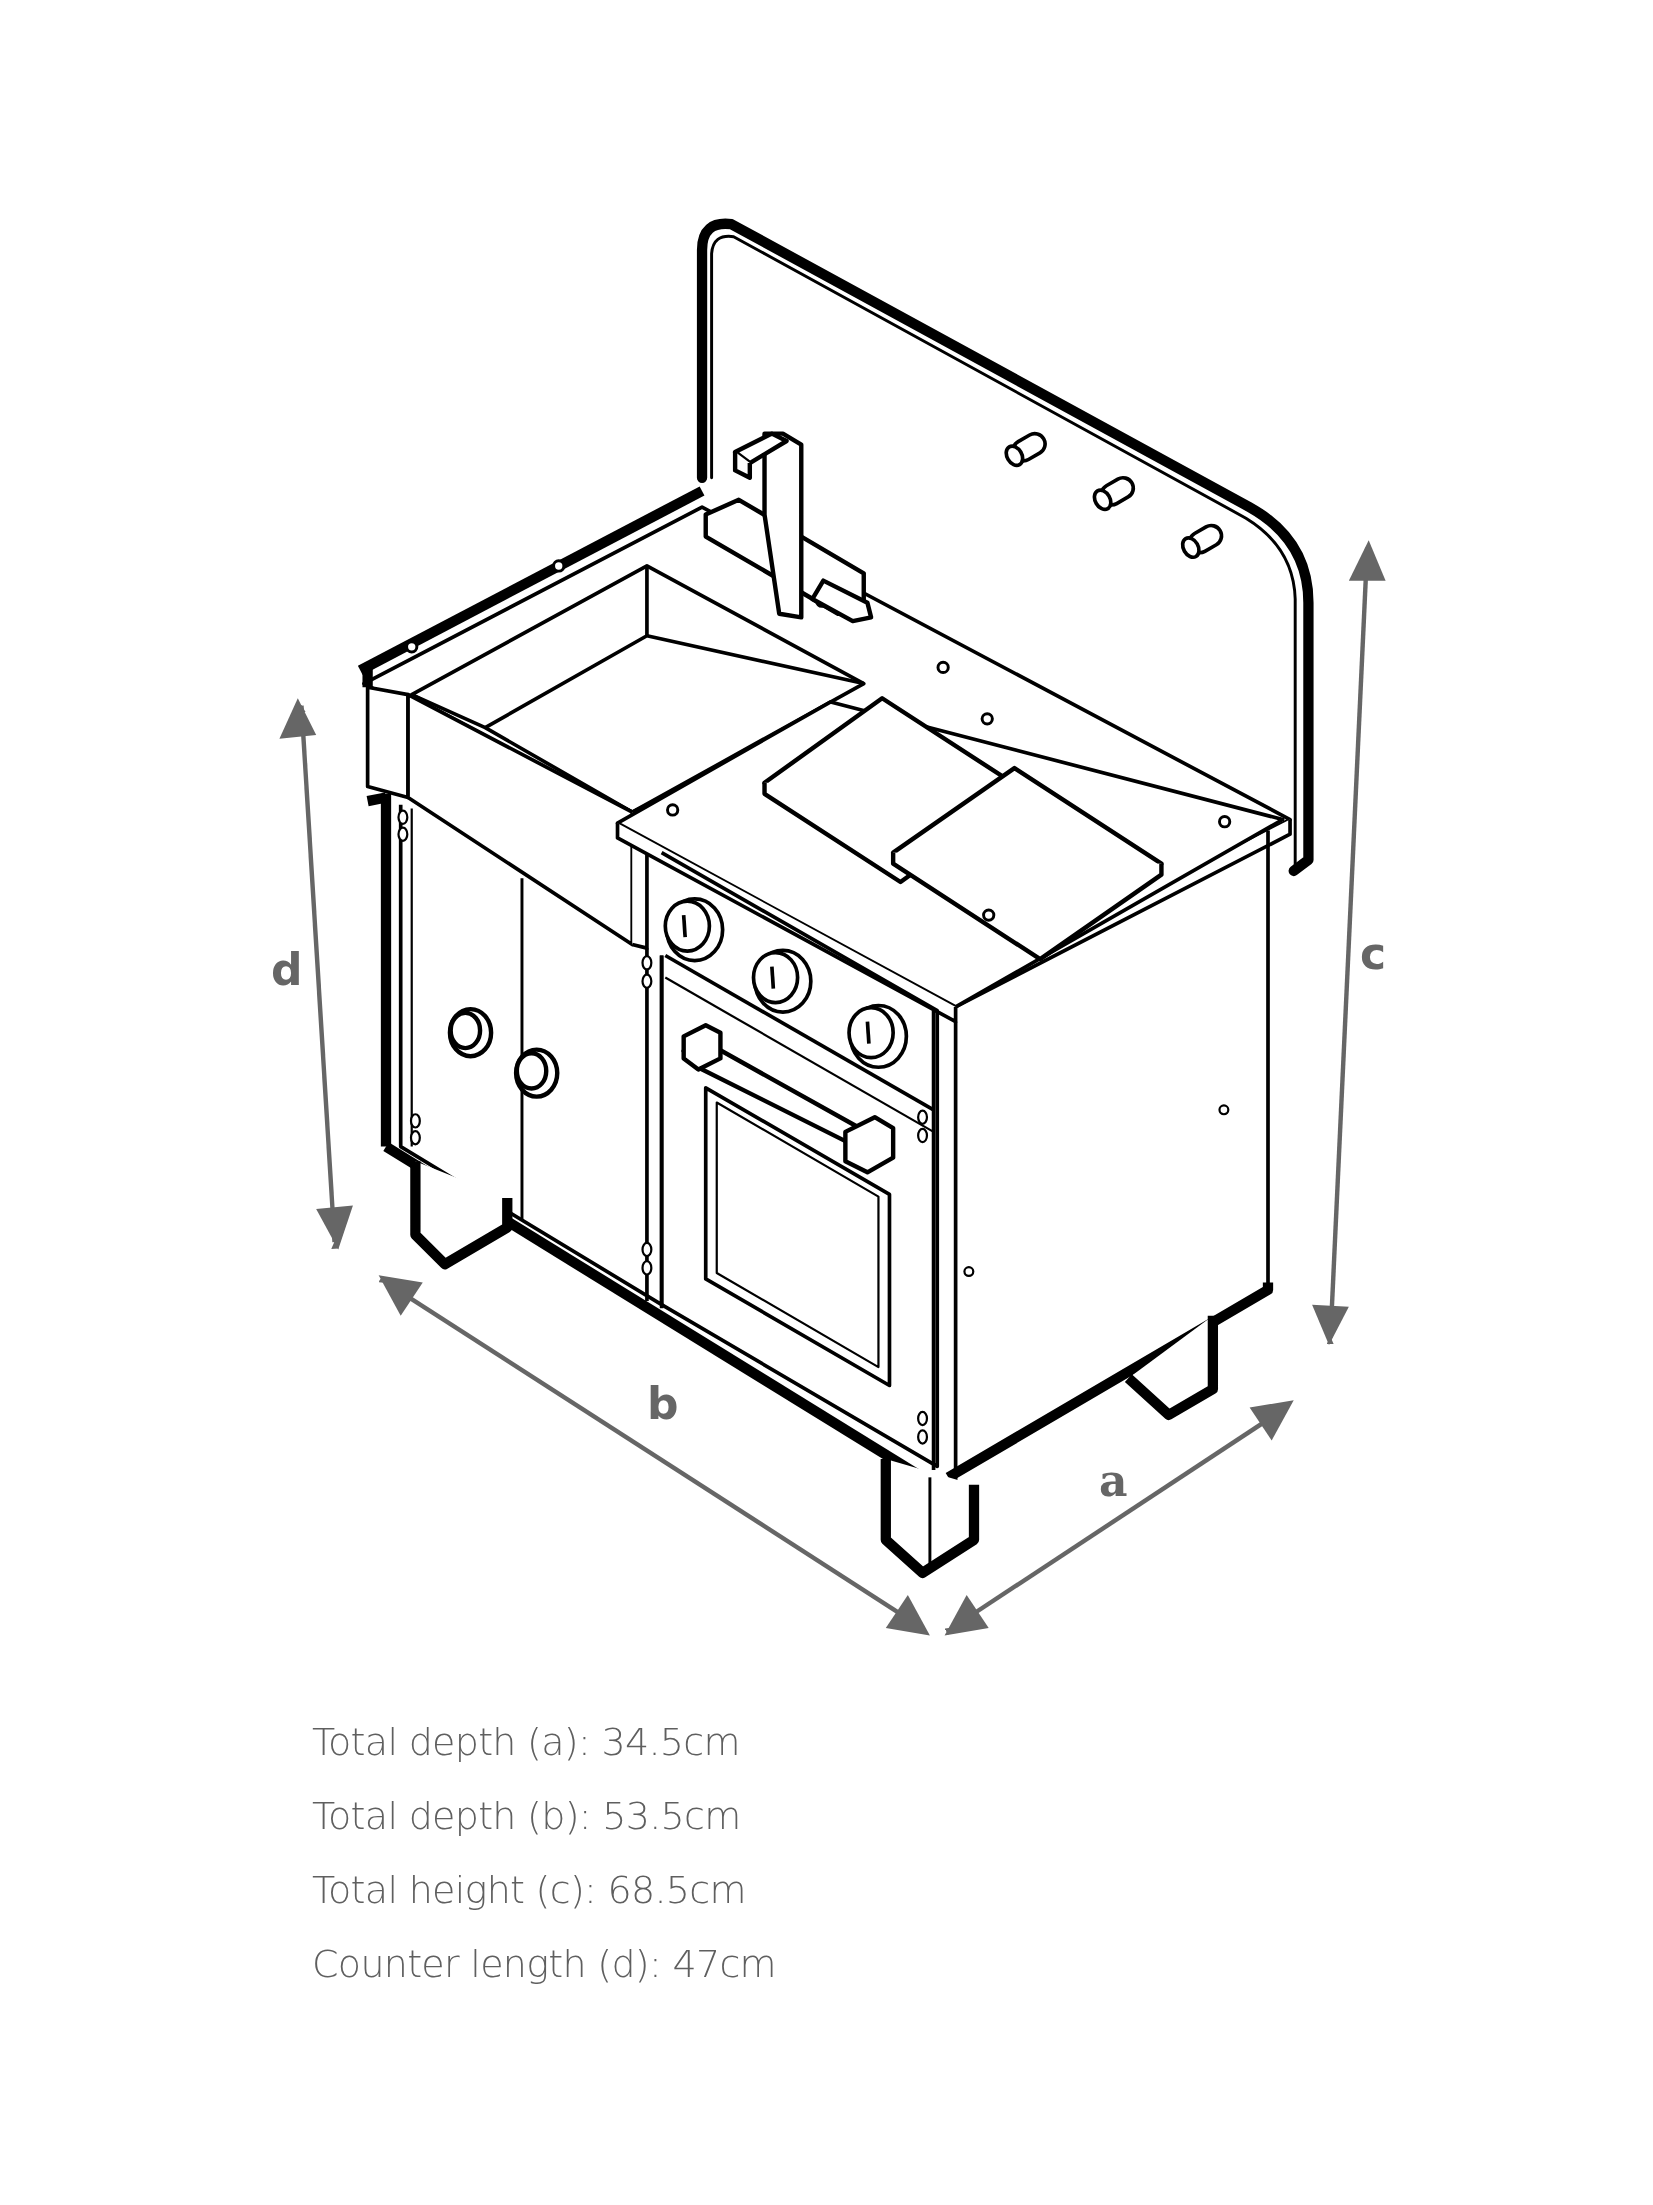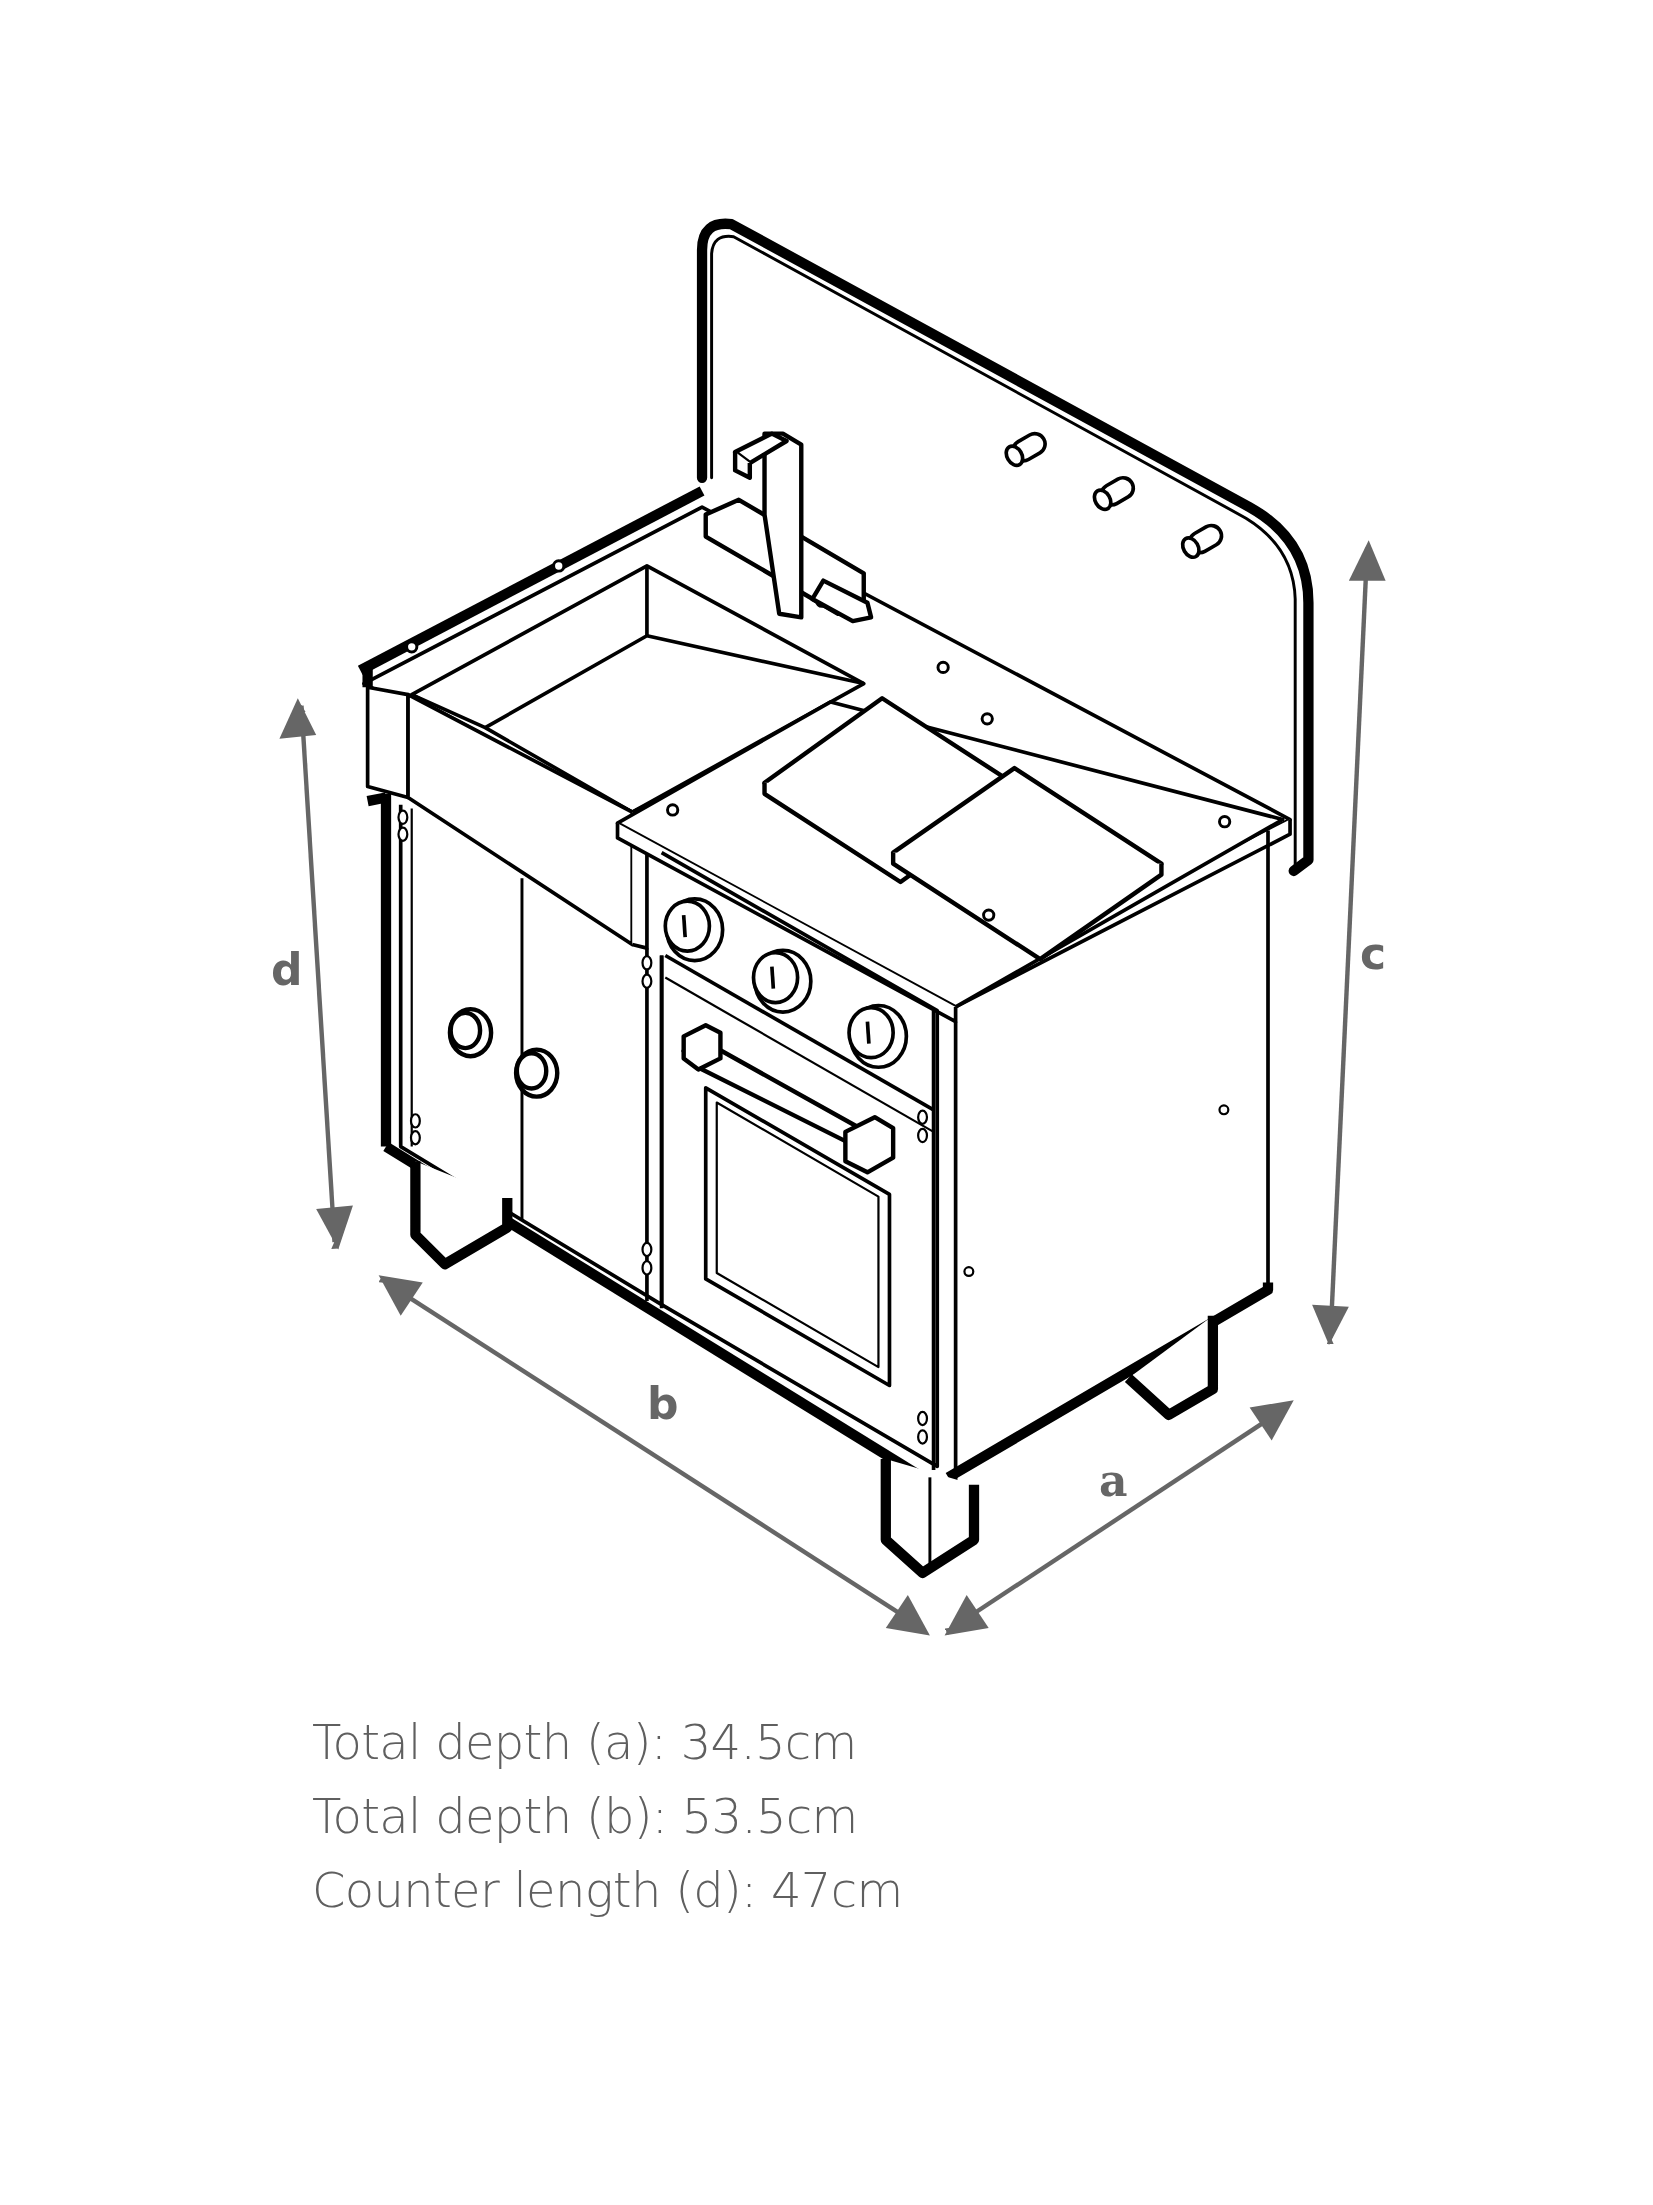--- a/index.html
+++ b/index.html
@@ -3,21 +3,21 @@
 <meta charset="utf-8">
 <style>
   html, body { margin: 0; padding: 0; background: #ffffff; }
   body { width: 1654px; height: 2205px; position: relative; overflow: hidden;
          font-family: "Liberation Sans", "DejaVu Sans", sans-serif; }
   #diagram { position: absolute; left: 0; top: 0; width: 1654px; height: 2205px; }
   .dim-label { position: absolute; color: #666666; font-size: 44px; font-weight: 700;
                font-family: "DejaVu Sans", sans-serif; line-height: 1; }
   .dim-label-a { font-family: "DejaVu Serif", serif; font-weight: 700; }
   #specs { position: absolute; left: 312px; top: 1705px; }
-  .spec-line { color: #5f5f5f; font-size: 48px; line-height: 74px; font-weight: 300;
+  .spec-line { color: #5f5f5f; font-size: 38px; line-height: 74px; font-weight: 300;
                font-family: "DejaVu Sans", sans-serif; letter-spacing: -0.7px; white-space: nowrap; }
 </style>
 </head>
 <body>
 
 <svg id="diagram" viewBox="0 0 2250 3000" xmlns="http://www.w3.org/2000/svg">
   <defs>
     <marker id="arr" markerWidth="10" markerHeight="10" refX="9" refY="5" orient="auto" markerUnits="userSpaceOnUse" viewBox="0 0 10 10">
       <path d="M0,0 L10,5 L0,10 z" fill="#666"></path>
     </marker>
@@ -206,15 +206,16 @@
 </svg>
 
 <div class="dim-label" style="left:271px; top:948px;">d</div>
 <div class="dim-label" style="left:1360px; top:932px;">c</div>
 <div class="dim-label" style="left:647px; top:1382px;">b</div>
 <div class="dim-label dim-label-a" style="left:1099px; top:1459px;">a</div>
 
 <div id="specs">
   <div class="spec-line">Total depth (a): 34.5cm</div>
   <div class="spec-line">Total depth (b): 53.5cm</div>
+  <div class="spec-line">Total height (c): 68.5cm</div>
   <div class="spec-line">Counter length (d): 47cm</div>
 </div>
 
 
 </body></html>

